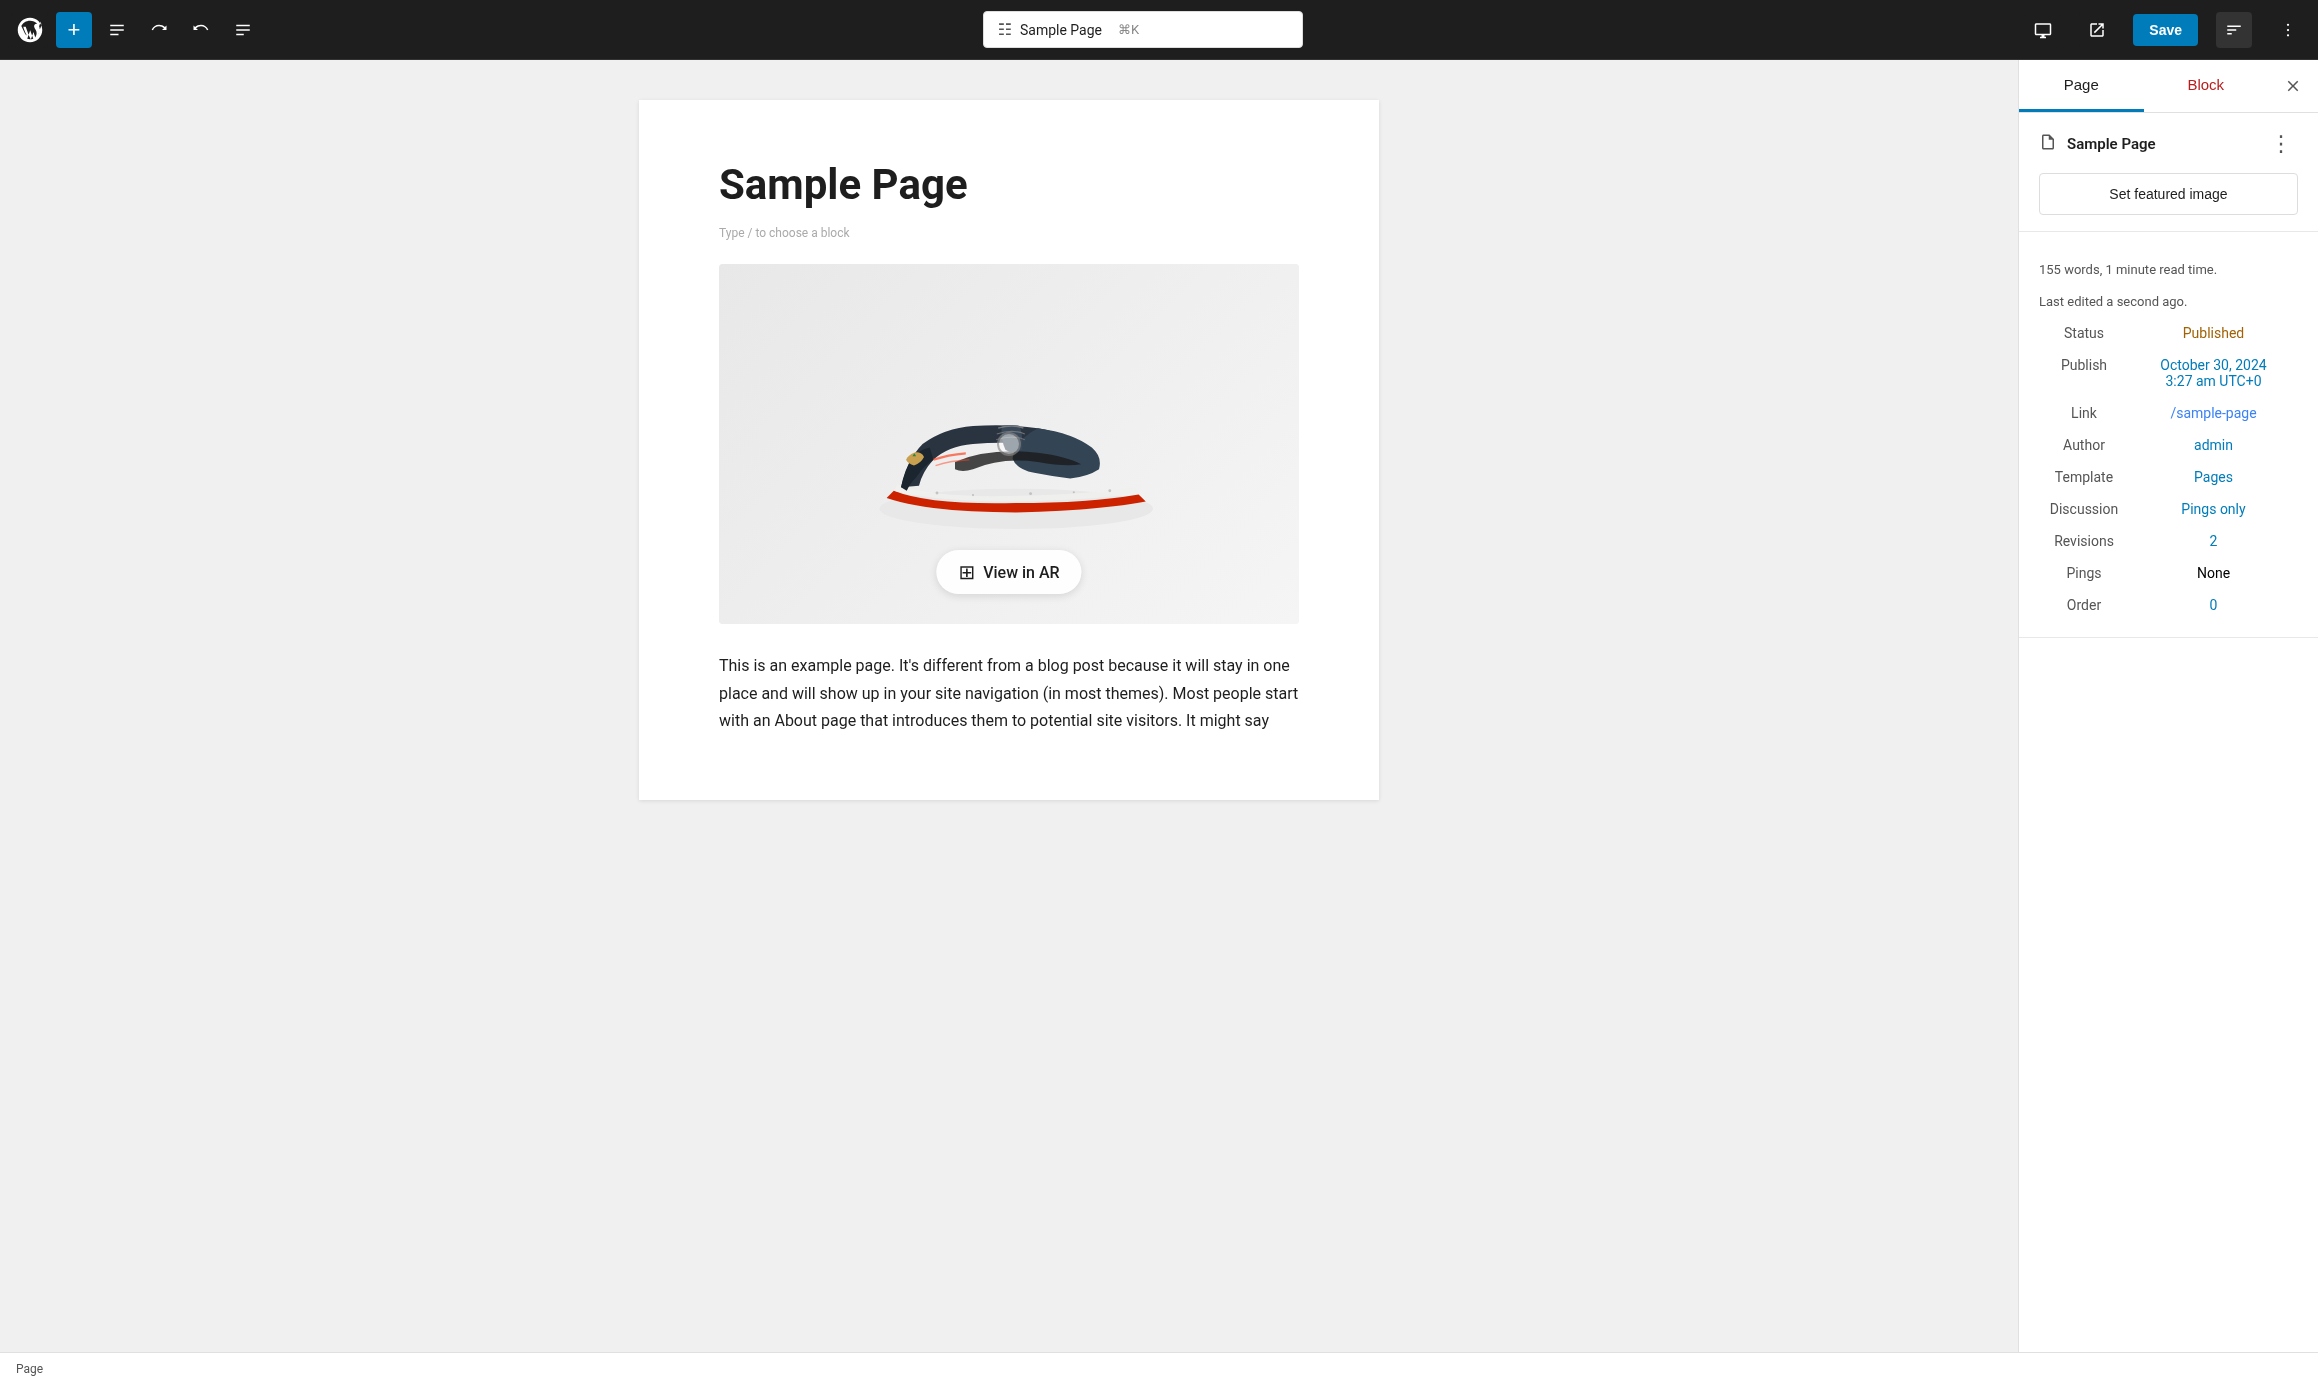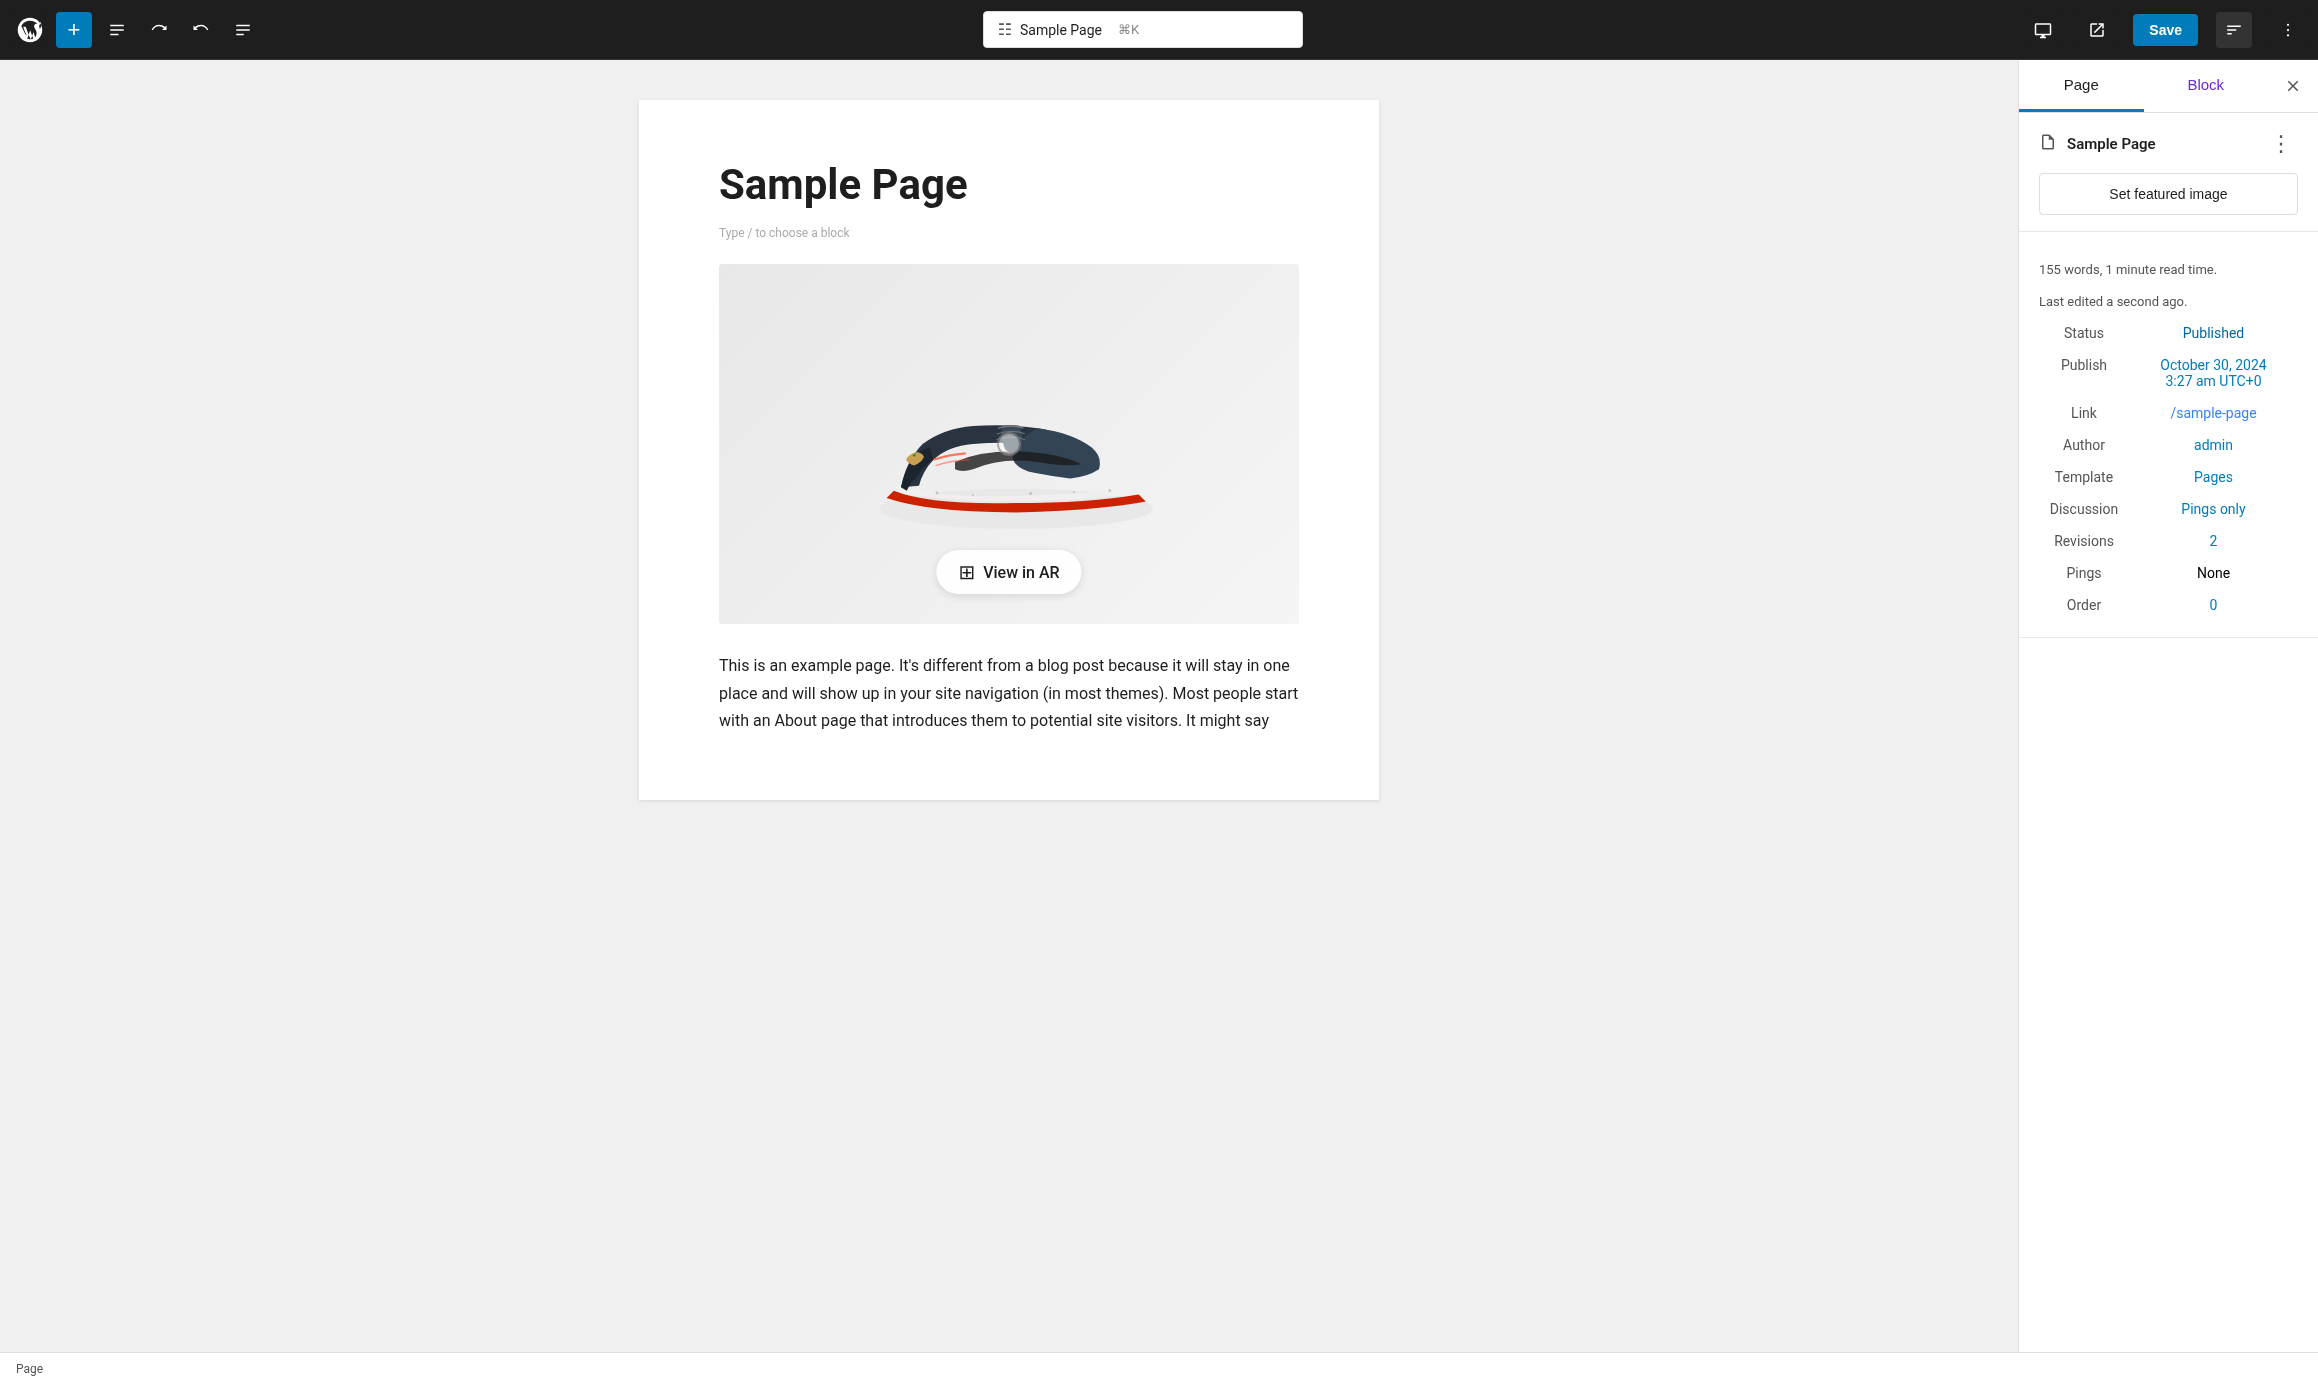--- a/index.html
+++ b/index.html
@@ -92,21 +92,21 @@
     #sidebar {
       width: 300px; background: #fff; border-left: 1px solid #e0e0e0;
       display: flex; flex-direction: column; overflow-y: auto; flex-shrink: 0;
     }
     .sidebar-tabs {
       display: flex; border-bottom: 1px solid #e0e0e0; flex-shrink: 0;
       position: sticky; top: 0; background: #fff; z-index: 10;
     }
     .sidebar-tab {
       flex: 1; padding: 16px 0; text-align: center; font-size: 15px;
-      font-weight: 500; cursor: pointer; color: #6d28d9; border-bottom: 3px solid transparent;
+      font-weight: 500; cursor: pointer; color: #b91c1c; border-bottom: 3px solid transparent;
       transition: color 0.15s; background: none; border-top: none; border-left: none; border-right: none;
     }
     .sidebar-tab.active { color: #1e1e1e; border-bottom-color: #007cba; }
     .sidebar-close {
       padding: 16px; background: none; border: none; cursor: pointer;
       color: #555; font-size: 20px; display: flex; align-items: center;
     }
     .sidebar-section {
       padding: 16px 20px; border-bottom: 1px solid #e8e8e8;
     }
@@ -301,21 +301,21 @@
 
     <div class="sidebar-section">
       <p class="word-count">155 words, 1 minute read time.</p>
       <p class="word-count">Last edited a second ago.</p>
 
       <table class="meta-table">
         <tbody>
             <tr>
           <td class="meta-label">Status</td>
           <td class="meta-value">
-            <a href="#" class="meta-link" style="color:#0369a1;">Published</a>
+            <a href="#" class="meta-link" style="color:#a16207;">Published</a>
           </td>
         </tr>
         <tr>
           <td class="meta-label">Publish</td>
           <td class="meta-value">
             <a href="#" class="meta-link" style="color:#007cba;">
               <span>October 30, 2024</span><br>
               <span>3:27 am UTC+0</span>
             </a>
           </td>

